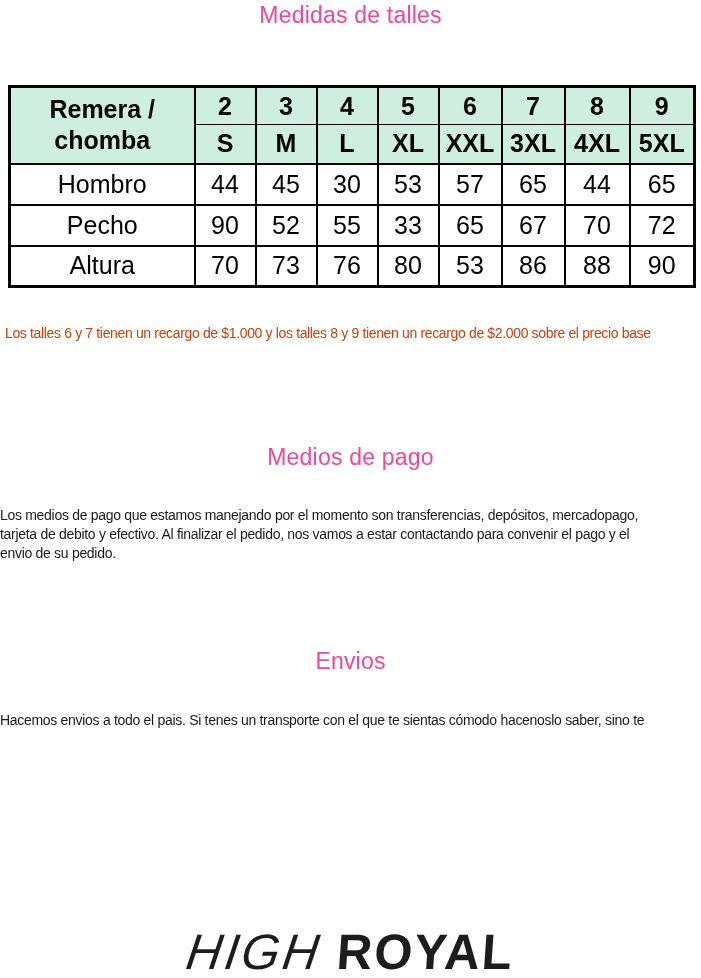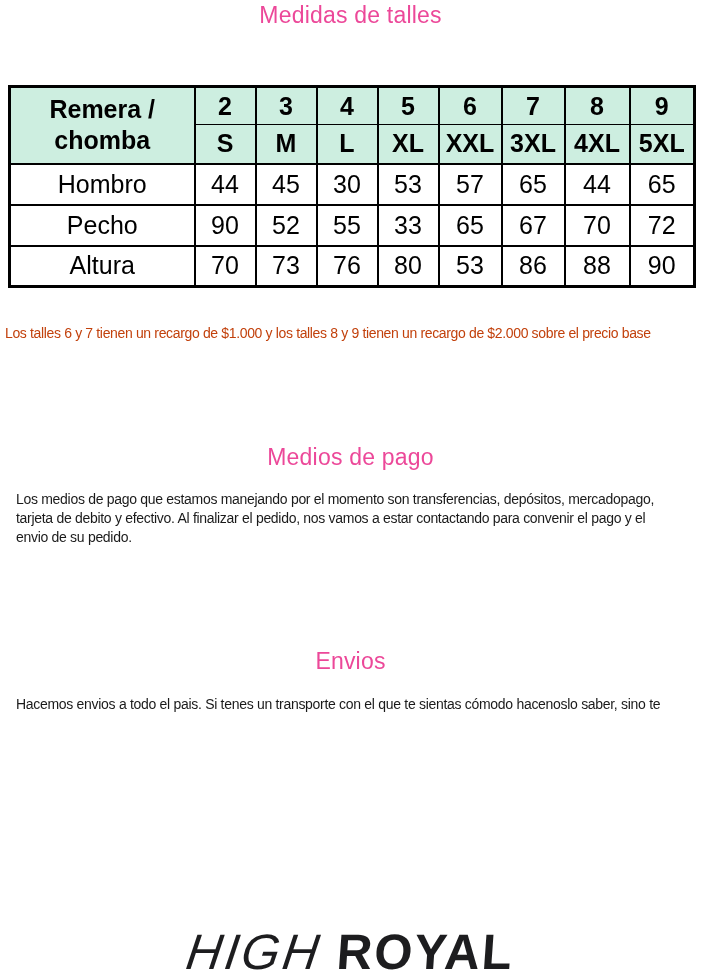--- a/index.html
+++ b/index.html
@@ -65,22 +65,23 @@
     left: 5px;
     top: 288px;
     font-size: 14px;
     letter-spacing: -0.35px;
     white-space: nowrap;
     color: #c2410c;
     margin-top: 37px;
   }
   .para {
     position: absolute;
-    left: 16px;
+    left: 0;
     color: #1a1a1a;
+    margin-top: 16px;
   }
   .para .line {
     display: block;
     white-space: nowrap;
     font-size: 14px;
     letter-spacing: -0.3px;
     line-height: 19px;
   }
   #para-payment  { top: 490px; }
   #para-shipping { top: 695px; text-align: center; }

